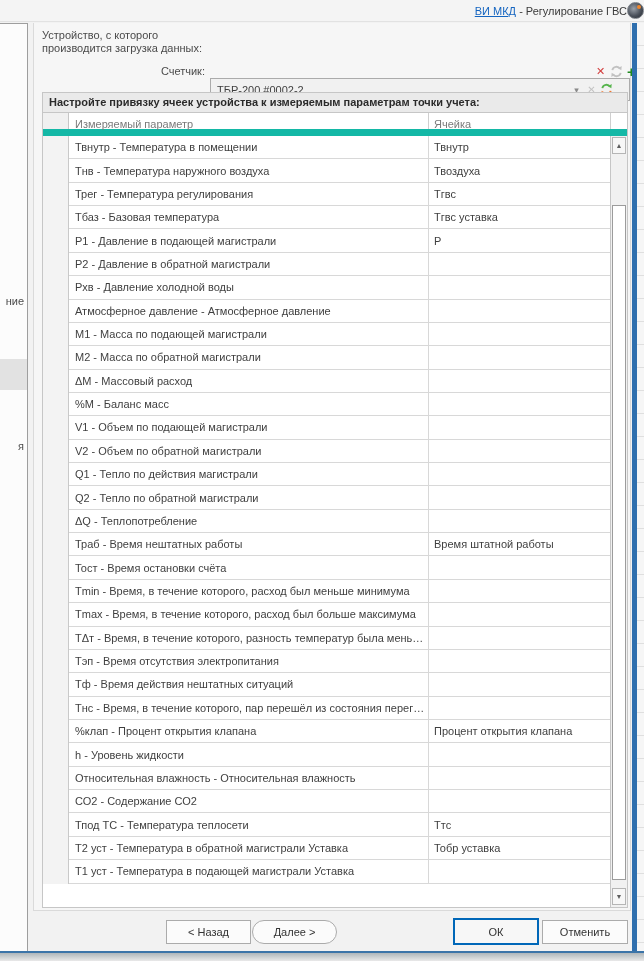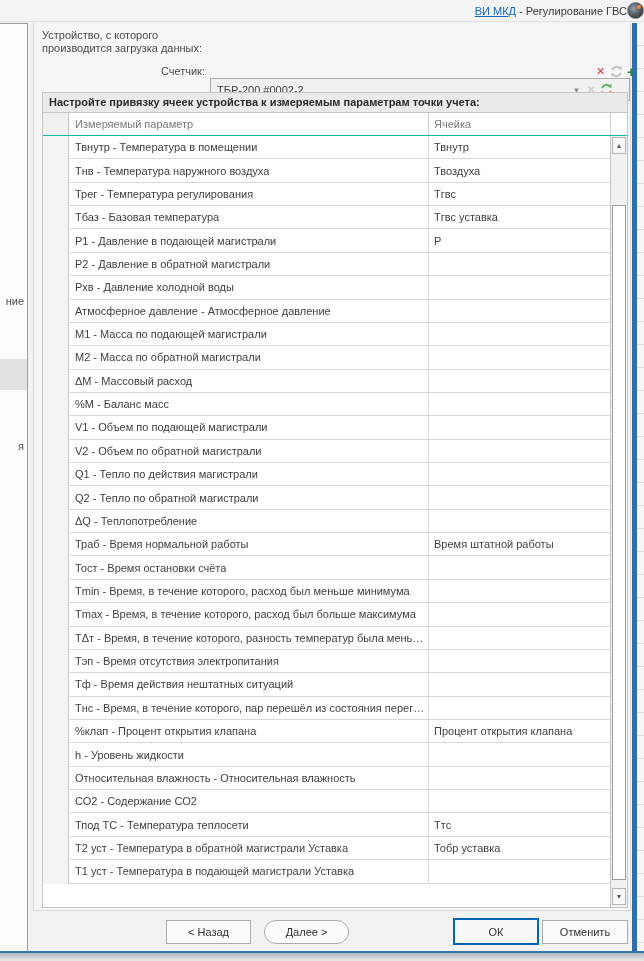--- a/index.html
+++ b/index.html
@@ -63,21 +63,21 @@
   .groupbar {
     position:absolute; left:42px; top:92px; width:586px; height:21px;
     background:#EAEAEA; border:1px solid #C6C6C6;
     font-weight:bold; color:#2B2B2B; line-height:19px; padding-left:6px;
   }
   
   .grid {
     position:absolute; left:42px; top:112px; width:586px; height:796px;
     background:#FFF; border:1px solid #C6C6C6;
   }
-  .ghead { display:flex; height:23px; border-bottom:1px solid #14b8a6; background:#FFF; }
+  .ghead { display:flex; height:23px; border-bottom:7px solid #14b8a6; background:#FFF; }
   .ghead .h-ind { width:26px; background:#F0F0F0; border-right:1px solid #C6C6C6; }
   .ghead .h-param { width:360px; border-right:1px solid #CFCFCF; color:#7A7A7A; line-height:22px; padding-left:6px; }
   .ghead .h-cell { width:181px; color:#7A7A7A; line-height:22px; padding-left:5px; }
   .ghead .h-fill { width:17px; border-left:1px solid #CFCFCF; }
   .gbody { display:flex; height:771px; }
   .rows { width:567px; }
   .row { display:flex; height:23.36px; cursor:default; }
   .row .c-ind { width:26px; background:#F3F3F3; border-right:1px solid #C9C9C9; }
   .row .c-param {
     width:360px; border-right:1px solid #D8D8D8; border-bottom:1px solid #D8D8D8;
@@ -99,21 +99,21 @@
   .sthumb {
     position:absolute; left:1px; top:69px; width:14px; height:675px;
     background:#FFFFFF; border:1px solid #9C9C9C; cursor:pointer;
   }
   
   .btn {
     position:absolute; height:24px; background:#FBFBFB; border:1px solid #ABABAB;
     display:flex; align-items:center; justify-content:center; color:#333; cursor:pointer;
   }
   .btn-back { left:166px; top:920px; width:85px; }
-  .btn-next { left:264px; top:920px; width:85px;border-radius:12px; }
+  .btn-next { left:252px; top:920px; width:85px;border-radius:12px; }
   .btn-ok   { left:453px; top:918px; width:86px; height:27px; border:2px solid #0067B8; background:#F7F7F7; }
   .btn-cancel { left:542px; top:920px; width:86px; }
   
   .bottom-blue { position:absolute; left:0; top:951px; width:644px; height:2px; background:#3B74A8; }
   .bottom-grey { position:absolute; left:0; top:953px; width:644px; height:8px; background:linear-gradient(#AEB6BA,#E9E9E9); }
   
   .right-blue { position:absolute; left:632px; top:23px; width:5px; height:928px; background:#2F6FAE; }
   .right-sliver {
     position:absolute; left:637px; top:23px; width:7px; height:928px;
     background:repeating-linear-gradient(#F6F6F6 0 22px, #DFDFDF 22px 23px);
@@ -267,21 +267,21 @@
     <div class="c-param">Q2 - Тепло по обратной магистрали</div>
     <div class="c-val"></div>
   </div>
           <div class="row">
     <div class="c-ind"></div>
     <div class="c-param">ΔQ - Теплопотребление</div>
     <div class="c-val"></div>
   </div>
           <div class="row">
     <div class="c-ind"></div>
-    <div class="c-param">Траб - Время нормальной работы</div>
+    <div class="c-param">Траб - Время нештатных работы</div>
     <div class="c-val">Время штатной работы</div>
   </div>
           <div class="row">
     <div class="c-ind"></div>
     <div class="c-param">Тост - Время остановки счёта</div>
     <div class="c-val"></div>
   </div>
           <div class="row">
     <div class="c-ind"></div>
     <div class="c-param">Tmin - Время, в течение которого, расход был меньше минимума</div>

